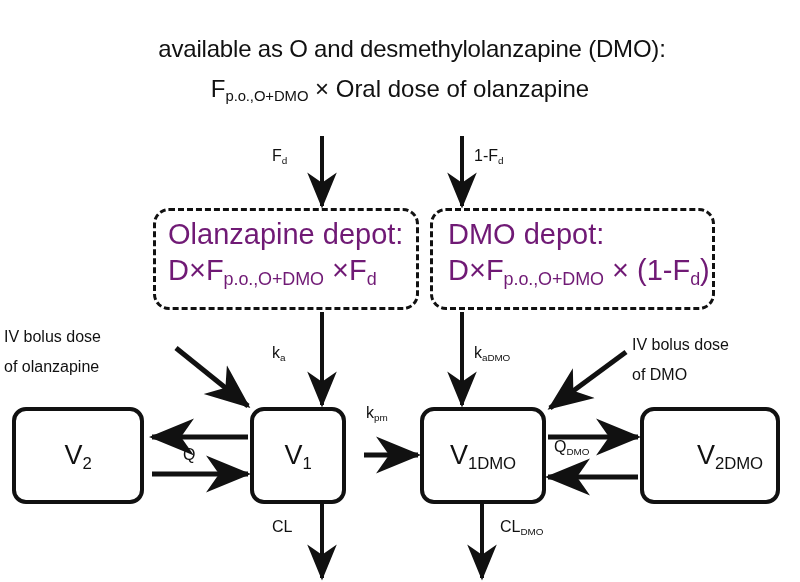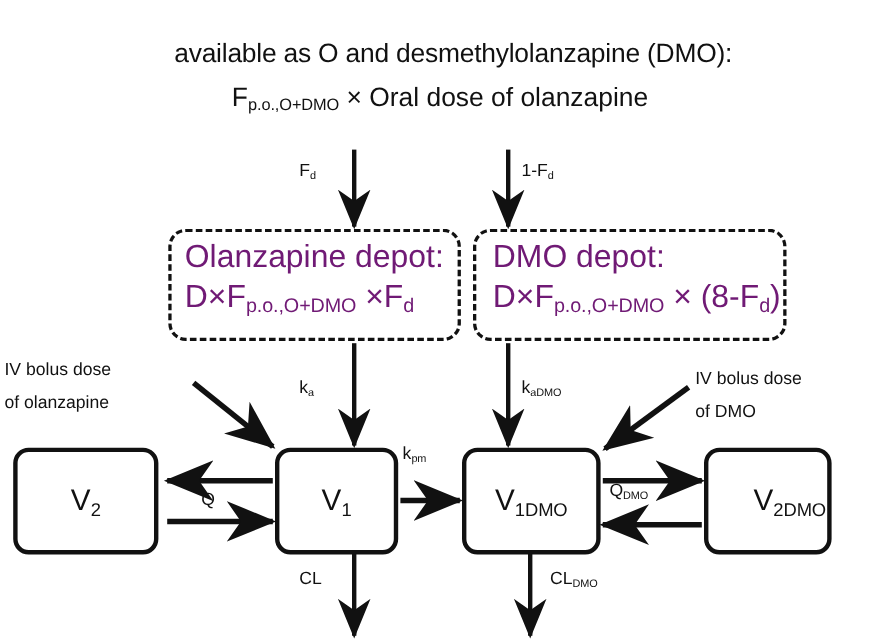--- a/index.html
+++ b/index.html
@@ -108,49 +108,49 @@
 
   <div class="depot-box" style="left:153px; top:208px; width:266px; height:102px;"></div>
   <div class="depot-text" style="left:168px; top:220px;">Olanzapine depot:</div>
   <div class="depot-text" style="left:168px; top:256px;">
     <span>D×F</span><sub>p.o.,O+DMO</sub><span> ×F</span><sub>d</sub>
   </div>
 
   <div class="depot-box" style="left:430px; top:208px; width:285px; height:102px;"></div>
   <div class="depot-text" style="left:448px; top:220px;">DMO depot:</div>
   <div class="depot-text" style="left:448px; top:256px;">
-    <span>D×F</span><sub>p.o.,O+DMO</sub><span> × (8-F</span><sub>d</sub><span>)</span>
+    <span>D×F</span><sub>p.o.,O+DMO</sub><span> × (1-F</span><sub>d</sub><span>)</span>
   </div>
 
   <div class="lbl-big" style="left:272px; top:338px;">
     <span>k</span><sub>a</sub>
   </div>
   <div class="lbl-big" style="left:474px; top:338px;">
     <span>k</span><sub>aDMO</sub>
   </div>
 
   <div class="lbl-big" style="left:4px; top:322px;">IV bolus dose</div>
   <div class="lbl-big" style="left:4px; top:352px;">of olanzapine</div>
 
   <div class="lbl-big" style="left:632px; top:330px;">IV bolus dose</div>
   <div class="lbl-big" style="left:632px; top:360px;">of DMO</div>
 
   <div class="comp-box" style="left:12px; top:407px; width:132px; height:97px;">
     <span><span>V</span><sub>2</sub></span>
   </div>
 
-  <div class="comp-box" style="left:250px; top:407px; width:112px; height:97px;">
+  <div class="comp-box" style="left:250px; top:407px; width:96px; height:97px;">
     <span><span>V</span><sub>1</sub></span>
   </div>
 
   <div class="comp-box" style="left:420px; top:407px; width:126px; height:97px;">
     <span><span>V</span><sub>1DMO</sub></span>
   </div>
 
-  <div class="comp-box" style="left:640px; top:407px; width:116px; height:97px;padding-left:40px;">
+  <div class="comp-box" style="left:640px; top:407px; width:140px; height:97px;padding-left:40px;">
     <span><span>V</span><sub>2DMO</sub></span>
   </div>
 
   <div class="lbl-big" style="left:183px; top:440px;">Q</div>
   <div class="lbl-big" style="left:554px; top:432px;">
     <span>Q</span><sub>DMO</sub>
   </div>
   <div class="lbl-big" style="left:366px; top:398px;">
     <span>k</span><sub>pm</sub>
   </div>

